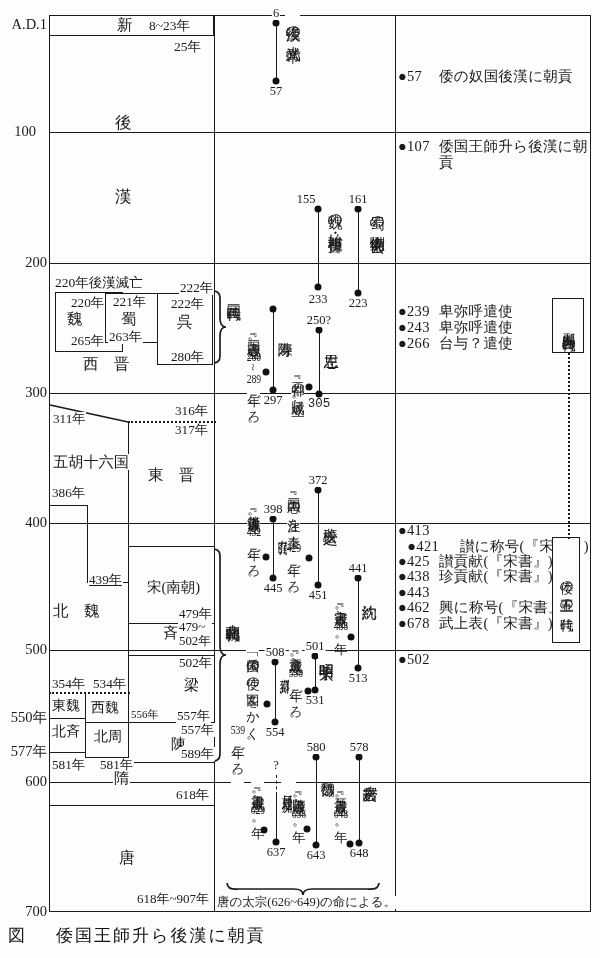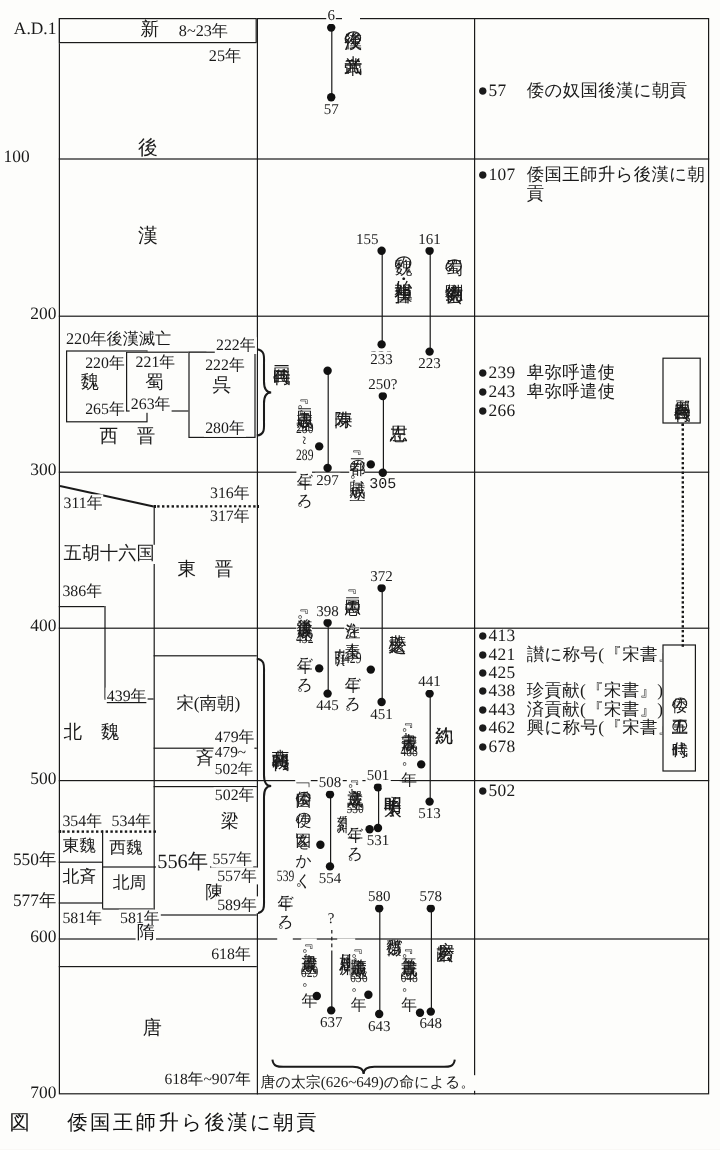--- a/index.html
+++ b/index.html
@@ -39,21 +39,21 @@
       <div class="box" style="left: 49px; top: 15px; width: 542px; height: 897px; background: transparent;"></div>
       <div class="vline" style="left: 214px; top: 15px; height: 897px;"></div>
       <div class="vline" style="left: 395px; top: 15px; height: 897px;"></div>
       <div class="hline" style="left: 49px; top: 132px; width: 542px;"></div>
       <div class="hline" style="left: 49px; top: 263px; width: 542px;"></div>
       <div class="hline" style="left: 49px; top: 393px; width: 542px;"></div>
       <div class="hline" style="left: 49px; top: 523px; width: 542px;"></div>
       <div class="hline" style="left: 49px; top: 650px; width: 542px;"></div>
       <div class="hline" style="left: 49px; top: 782px; width: 542px;"></div>
       <div class="lbl nobg" style="left: 2px; top: 17px; width: 44px; text-align: right; font-size: 14.5px;">A.D.1</div>
-      <div class="lbl nobg" style="left: 2px; top: 124px; width: 44px; text-align: left; font-size: 14.5px;">100</div>
+      <div class="lbl nobg" style="left: 2px; top: 124px; width: 44px; text-align: center; font-size: 14.5px;">100</div>
       <div class="lbl nobg" style="left: 2px; top: 255px; width: 44px; text-align: right; font-size: 14.5px;">200</div>
       <div class="lbl nobg" style="left: 2px; top: 385px; width: 44px; text-align: right; font-size: 14.5px;">300</div>
       <div class="lbl nobg" style="left: 2px; top: 515px; width: 44px; text-align: right; font-size: 14.5px;">400</div>
       <div class="lbl nobg" style="left: 2px; top: 642px; width: 44px; text-align: right; font-size: 14.5px;">500</div>
       <div class="lbl nobg" style="left: 2px; top: 710px; width: 44px; text-align: right; font-size: 14.5px;">550年</div>
       <div class="lbl nobg" style="left: 2px; top: 744px; width: 44px; text-align: right; font-size: 14.5px;">577年</div>
       <div class="lbl nobg" style="left: 2px; top: 774px; width: 44px; text-align: right; font-size: 14.5px;">600</div>
       <div class="lbl nobg" style="left: 2px; top: 904px; width: 44px; text-align: right; font-size: 14.5px;">700</div>
       <div class="hline dotted" style="left: 128px; top: 421px; width: 86px;"></div>
       <div class="hline" style="left: 49px; top: 505px; width: 38px;"></div>
@@ -115,21 +115,21 @@
       <div class="lbl" style="left: 178px; top: 621px; font-size: 12.8px;">479~
 502年</div>
       <div class="lbl" style="left: 178px; top: 656px; font-size: 13.2px;">502年</div>
       <div class="lbl" style="left: 183px; top: 678px; font-size: 15px;">梁</div>
       <div class="lbl" style="left: 51px; top: 677px; font-size: 13.2px;">354年</div>
       <div class="lbl" style="left: 92px; top: 677px; font-size: 13.2px;">534年</div>
       <div class="lbl" style="left: 51px; top: 699px; font-size: 14px;">東魏</div>
       <div class="lbl" style="left: 90px; top: 701px; font-size: 14px;">西魏</div>
       <div class="lbl" style="left: 51px; top: 725px; font-size: 14px;">北斉</div>
       <div class="lbl" style="left: 93px; top: 730px; font-size: 14px;">北周</div>
-      <div class="lbl" style="left: 130px; top: 709px; font-size: 17px;">556年</div>
+      <div class="lbl" style="left: 130px; top: 709px; font-size: 11px;">556年</div>
       <div class="lbl" style="left: 176px; top: 709px; font-size: 13.2px;">557年</div>
       <div class="lbl" style="left: 180px; top: 723px; font-size: 13.2px;">557年</div>
       <div class="lbl" style="left: 170px; top: 737px; font-size: 15px;">陳</div>
       <div class="lbl" style="left: 180px; top: 747px; font-size: 13.2px;">589年</div>
       <div class="lbl" style="left: 51px; top: 758px; font-size: 13.2px;">581年</div>
       <div class="lbl" style="left: 99px; top: 758px; font-size: 13.2px;">581年</div>
       <div class="lbl" style="left: 113px; top: 771px; font-size: 15px;">隋</div>
       <div class="lbl" style="left: 175px; top: 788px; font-size: 13.2px;">618年</div>
       <div class="lbl" style="left: 118px; top: 850px; font-size: 16px;">唐</div>
       <div class="lbl" style="left: 136px; top: 892px; font-size: 13px;">618年~907年</div>
@@ -243,45 +243,47 @@
       <div class="ev" style="left: 398px; top: 304px;">
         <span class="yr">●239</span>
         <span class="tx">卑弥呼遣使</span>
       </div>
       <div class="ev" style="left: 398px; top: 320px;">
         <span class="yr">●243</span>
         <span class="tx">卑弥呼遣使</span>
       </div>
       <div class="ev" style="left: 398px; top: 336px;">
         <span class="yr">●266</span>
+        <span class="tx">台与？遣使</span>
       </div>
       <div class="ev" style="left: 398px; top: 523px;">
         <span class="yr">●413</span>
       </div>
-      <div class="ev" style="left: 398px; top: 539px;">
+      <div class="ev" style="left: 398px; top: 539px; text-align: right;">
         <span class="yr">●421</span>
         <span class="tx">讃に称号(『宋書』)</span>
       </div>
       <div class="ev" style="left: 398px; top: 554px;">
         <span class="yr">●425</span>
+        <span class="tx">讃貢献(『宋書』)</span>
       </div>
       <div class="ev" style="left: 398px; top: 569px;">
         <span class="yr">●438</span>
         <span class="tx">珍貢献(『宋書』)</span>
       </div>
       <div class="ev" style="left: 398px; top: 585px;">
         <span class="yr">●443</span>
-        <span class="tx">済貢献(『宋書』)</span>
       </div>
       <div class="ev" style="left: 398px; top: 600px;">
         <span class="yr">●462</span>
         <span class="tx">興に称号(『宋書』)</span>
       </div>
       <div class="ev" style="left: 398px; top: 616px;">
         <span class="yr">●678</span>
+        <span class="tx">武上表(『宋書』)</span>
       </div>
       <div class="ev" style="left: 398px; top: 652px;">
         <span class="yr">●502</span>
       </div>
       <div class="erabox" style="left: 552px; top: 298px; width: 32px; height: 55px;">
         <span class="v2">邪馬台国時代</span>
       </div>
       <div class="erabox" style="left: 552px; top: 537px; width: 28px; height: 106px;">
         <span class="v2">倭の五王の時代</span>
       </div>

